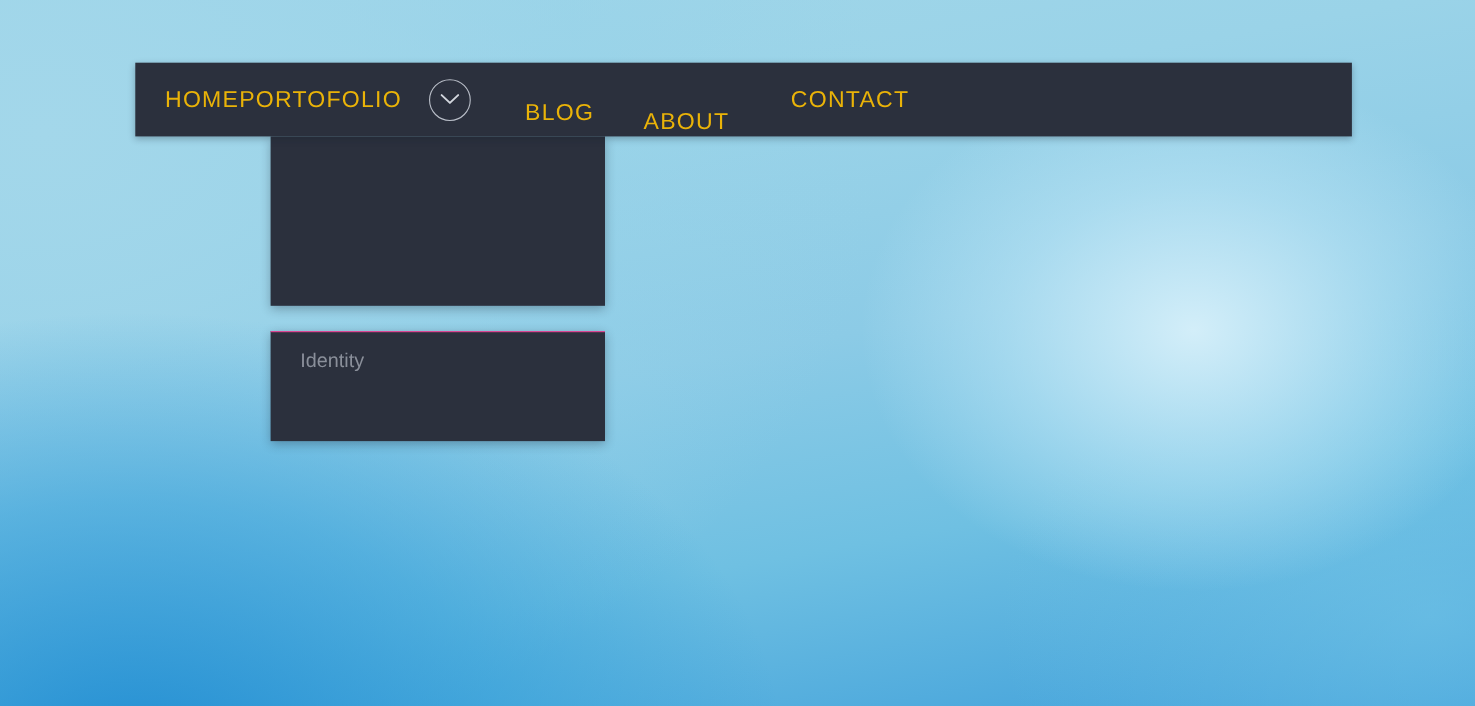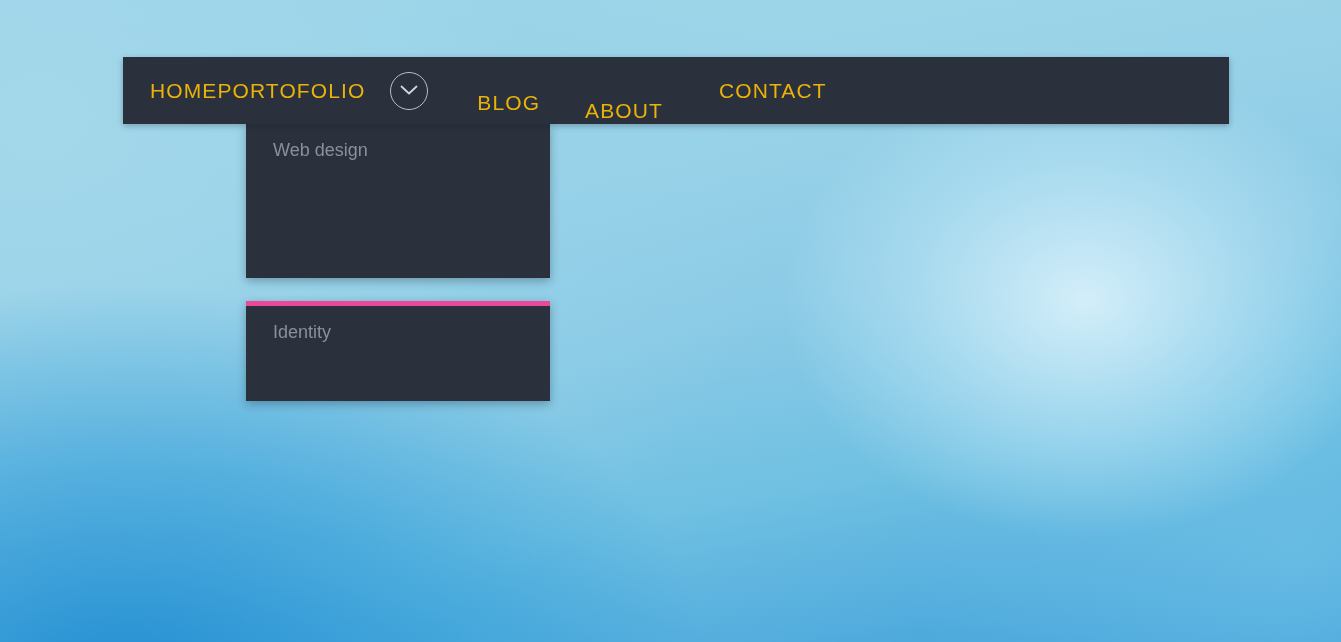--- a/index.html
+++ b/index.html
@@ -91,21 +91,21 @@
     box-sizing: border-box;
     z-index: 15;
   }
   #dropdown-primary {
     top: 124px;
     height: 154px;
   }
   #dropdown-submenu {
     top: 301px;
     height: 100px;
-    border-top: 5px solid #ec4899;
+    border-top: 1px solid #ec4899;
   }
 
   .menu-row {
     position: relative;
     height: 51px;
     display: flex;
     align-items: center;
     padding: 0 17px 0 27px;
     box-sizing: border-box;
     cursor: pointer;
@@ -162,23 +162,20 @@
   <span class="nav-item" id="nav-blog">BLOG</span>
 
   <span class="nav-item" id="nav-about">ABOUT</span>
 
   <span class="nav-item" id="nav-contact">CONTACT</span>
 
 </nav>
 
 <div class="dropdown" id="dropdown-primary">
 
-  <div class="menu-row">
-    <span class="menu-label">Web design</span>
-  </div>
 
 
 
 </div>
 
 <div class="dropdown" id="dropdown-submenu">
 
   <div class="menu-row">
     <span class="menu-label">Identity</span>
   </div>

